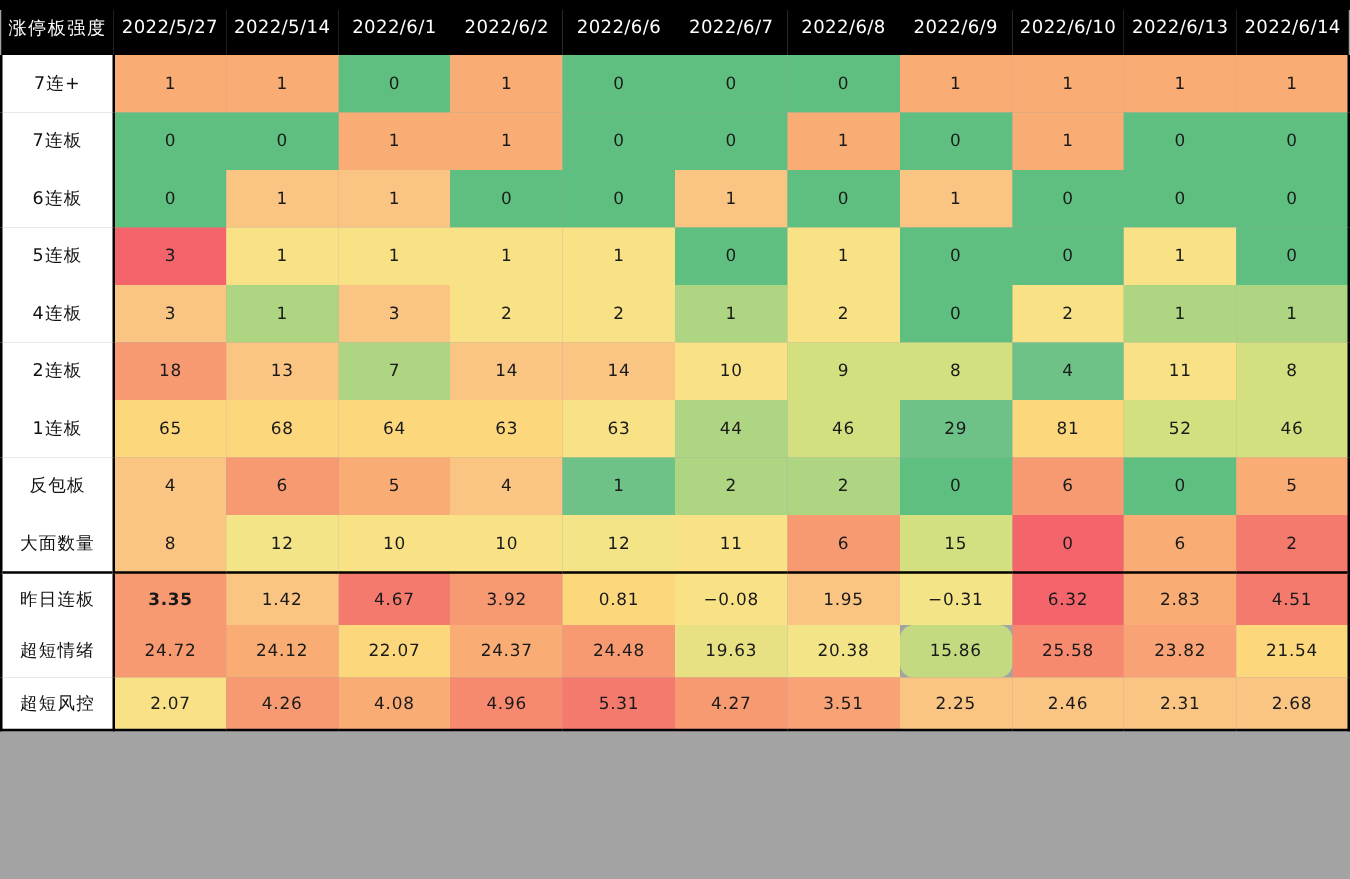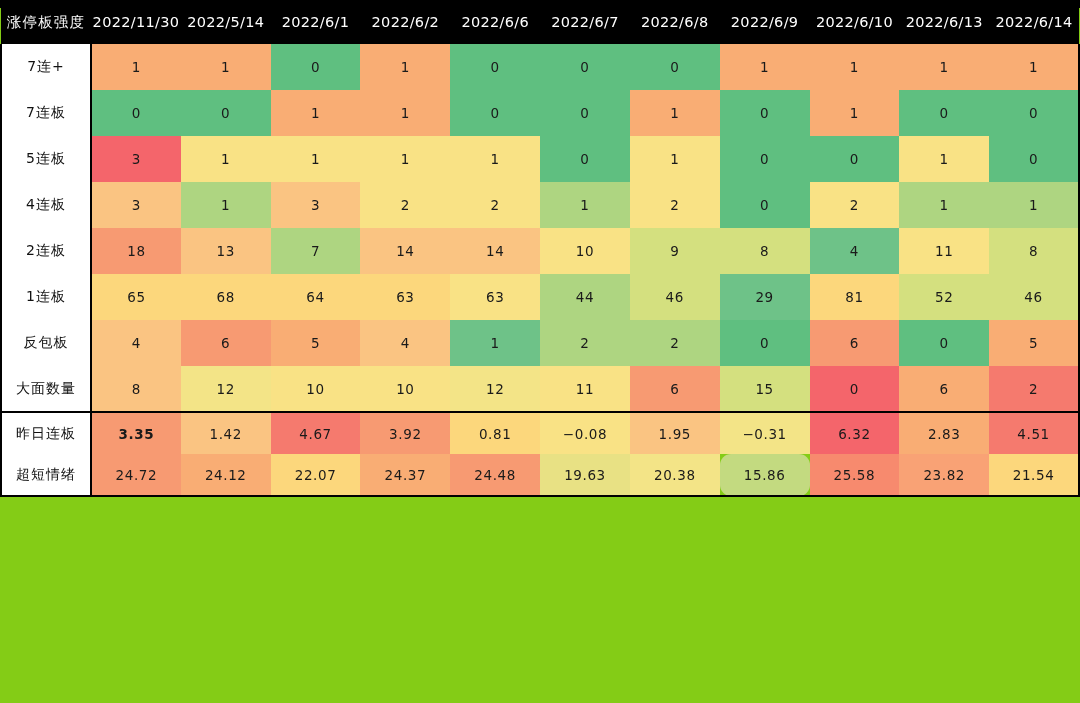--- a/index.html
+++ b/index.html
@@ -11,21 +11,21 @@
     width: 1080px;
     height: 703px;
     font-family: "DejaVu Sans", "Liberation Sans", sans-serif;
     overflow: hidden;
   }
   #root {
     width: 1080px;
     height: 703px;
     position: relative;
     box-sizing: border-box;
-    background: #84cc16;
+    background: #a3a3a3;
   }
   table.grid {
     border-collapse: collapse;
     table-layout: fixed;
     width: 1080px;
   }
   
   thead tr {
     height: 44px;
   }
@@ -106,21 +106,21 @@
 </style>
 </head>
 <body>
 
 <div id="root">
   <div id="topstrip"></div>
   <table class="grid">
     <thead>
       <tr>
         <th class="corner">涨停板强度</th>
-      <th>2022/11/30</th>
+      <th>2022/5/27</th>
           <th>2022/5/14</th>
           <th>2022/6/1</th>
           <th>2022/6/2</th>
           <th>2022/6/6</th>
           <th>2022/6/7</th>
           <th>2022/6/8</th>
           <th>2022/6/9</th>
           <th>2022/6/10</th>
           <th>2022/6/13</th>
           <th>2022/6/14</th>
@@ -145,20 +145,34 @@
           <td class="rowlabel">7连板</td>
           <td class="cell" style="background: rgb(95, 191, 128);">0</td>
           <td class="cell" style="background: rgb(95, 191, 128);">0</td>
           <td class="cell" style="background: rgb(249, 173, 116);">1</td>
           <td class="cell" style="background: rgb(249, 173, 116);">1</td>
           <td class="cell" style="background: rgb(95, 191, 128);">0</td>
           <td class="cell" style="background: rgb(95, 191, 128);">0</td>
           <td class="cell" style="background: rgb(249, 173, 116);">1</td>
           <td class="cell" style="background: rgb(95, 191, 128);">0</td>
           <td class="cell" style="background: rgb(249, 173, 116);">1</td>
+          <td class="cell" style="background: rgb(95, 191, 128);">0</td>
+          <td class="cell last-col" style="background: rgb(95, 191, 128);">0</td>
+        </tr>
+        <tr class="count-row">
+          <td class="rowlabel">6连板</td>
+          <td class="cell" style="background: rgb(95, 191, 128);">0</td>
+          <td class="cell" style="background: rgb(250, 196, 130);">1</td>
+          <td class="cell" style="background: rgb(250, 196, 130);">1</td>
+          <td class="cell" style="background: rgb(95, 191, 128);">0</td>
+          <td class="cell" style="background: rgb(95, 191, 128);">0</td>
+          <td class="cell" style="background: rgb(250, 196, 130);">1</td>
+          <td class="cell" style="background: rgb(95, 191, 128);">0</td>
+          <td class="cell" style="background: rgb(250, 196, 130);">1</td>
+          <td class="cell" style="background: rgb(95, 191, 128);">0</td>
           <td class="cell" style="background: rgb(95, 191, 128);">0</td>
           <td class="cell last-col" style="background: rgb(95, 191, 128);">0</td>
         </tr>
         <tr class="count-row">
           <td class="rowlabel">5连板</td>
           <td class="cell" style="background: rgb(244, 101, 107);">3</td>
           <td class="cell" style="background: rgb(249, 226, 133);">1</td>
           <td class="cell" style="background: rgb(249, 226, 133);">1</td>
           <td class="cell" style="background: rgb(249, 226, 133);">1</td>
           <td class="cell" style="background: rgb(249, 226, 133);">1</td>
@@ -260,15 +274,29 @@
           <td class="cell" style="background: rgb(252, 215, 124);">22.07</td>
           <td class="cell" style="background: rgb(249, 173, 116);">24.37</td>
           <td class="cell" style="background: rgb(247, 154, 114);">24.48</td>
           <td class="cell" style="background: rgb(232, 225, 132);">19.63</td>
           <td class="cell" style="background: rgb(243, 228, 135);">20.38</td>
           <td class="cell" style="background: rgb(195, 218, 128); border-radius: 11px;">15.86</td>
           <td class="cell" style="background: rgb(247, 138, 110);">25.58</td>
           <td class="cell" style="background: rgb(249, 162, 117);">23.82</td>
           <td class="cell last-col" style="background: rgb(252, 215, 124);">21.54</td>
         </tr>
+        <tr class="metric-row">
+          <td class="rowlabel">超短风控</td>
+          <td class="cell" style="background: rgb(249, 226, 133);">2.07</td>
+          <td class="cell" style="background: rgb(247, 154, 114);">4.26</td>
+          <td class="cell" style="background: rgb(249, 173, 116);">4.08</td>
+          <td class="cell" style="background: rgb(247, 138, 110);">4.96</td>
+          <td class="cell" style="background: rgb(245, 122, 110);">5.31</td>
+          <td class="cell" style="background: rgb(247, 154, 114);">4.27</td>
+          <td class="cell" style="background: rgb(249, 162, 117);">3.51</td>
+          <td class="cell" style="background: rgb(250, 196, 130);">2.25</td>
+          <td class="cell" style="background: rgb(250, 196, 130);">2.46</td>
+          <td class="cell" style="background: rgb(250, 196, 130);">2.31</td>
+          <td class="cell last-col" style="background: rgb(250, 196, 130);">2.68</td>
+        </tr>
       </tbody>
   </table>
 </div>
 
 </body></html>

